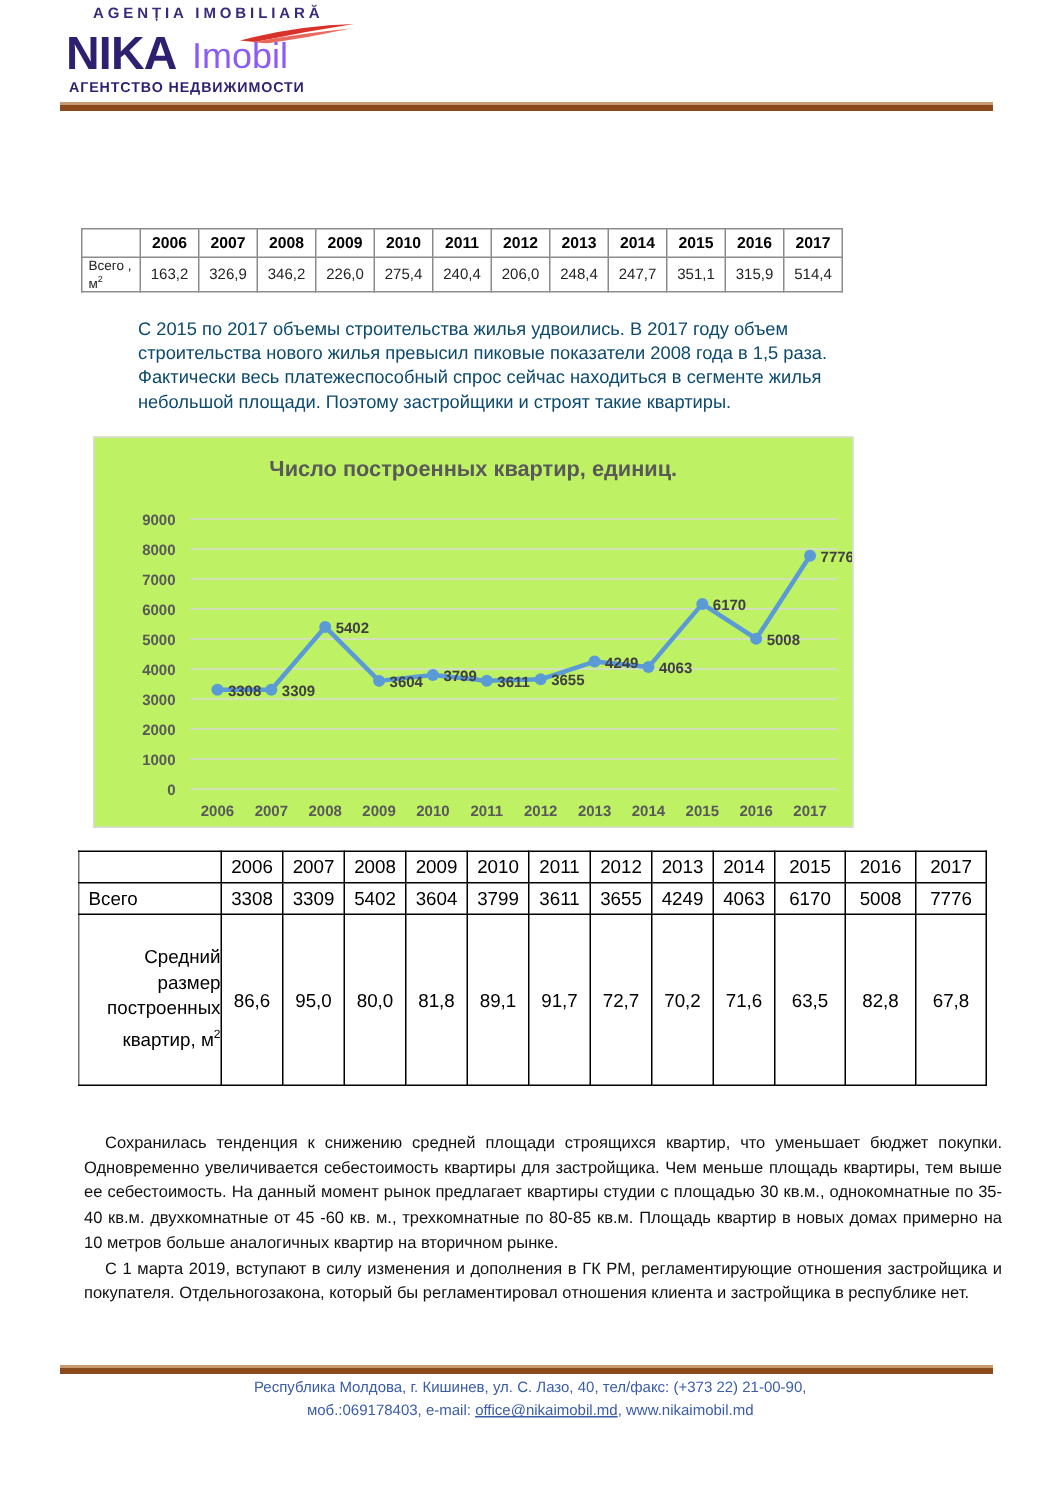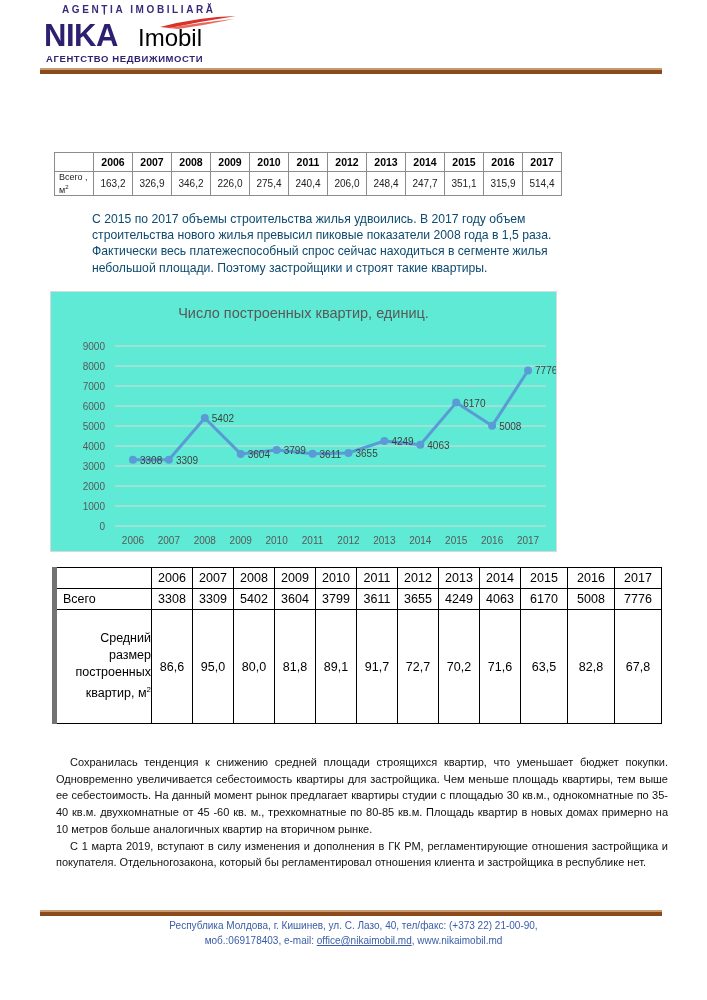--- a/index.html
+++ b/index.html
@@ -2,48 +2,48 @@
 <html><head>
 <meta charset="utf-8">
 <style>
   html, body { margin: 0; padding: 0; background: #ffffff; }
   body { width: 707px; height: 1000px; position: relative; overflow: hidden; font-family: "Liberation Sans", sans-serif; color: #000; }
 
   
   .logo { position: absolute; left: 40px; top: 2px; width: 200px; height: 62px; }
   .logo-top { position: absolute; left: 6px; top: 2px; font-size: 10px; font-weight: bold; letter-spacing: 2.6px; color: #3a2a7a; white-space: nowrap; margin-left: 16px; }
   .logo-nika { position: absolute; left: 4px; top: 16px; font-size: 31px; font-weight: bold; color: #2e1f70; letter-spacing: -0.5px; font-family: "Liberation Sans", sans-serif; }
-  .logo-imobil { position: absolute; left: 98px; top: 22px; font-size: 24px; color: #000000; font-family: "Liberation Sans", sans-serif; }
+  .logo-imobil { position: absolute; left: 88px; top: 22px; font-size: 24px; color: #8b5cf6; font-family: "Liberation Sans", sans-serif; }
   .logo-swoosh { position: absolute; left: 118px; top: 13px; width: 80px; height: 14px; }
   .logo-bottom { position: absolute; left: 6px; top: 51px; font-size: 9.5px; font-weight: bold; color: #2e1f70; letter-spacing: 0.6px; white-space: nowrap; }
   .header-rule { position: absolute; left: 40px; top: 68px; width: 622px; height: 4px; background: #8a4a1c; border-top: 2px solid #c89a70; }
 
   
   .tbl1 { position: absolute; left: 54px; top: 152px; border-collapse: collapse; font-size: 10px; }
   .tbl1 td, .tbl1 th { border: 1px solid #8c8c8c; padding: 0; text-align: center; }
   .tbl1 th { height: 18px; font-weight: bold; font-size: 10.5px; width: 38px; }
   .tbl1 th.corner { width: 38px; }
   .tbl1 td { height: 22px; color: #222; }
   .tbl1 td.rowhead { font-size: 9px; line-height: 10px; text-align: left; padding-left: 4px; }
 
   
   .para1 { position: absolute; left: 56px; top: 211px; width: 500px; font-size: 12.2px; line-height: 16.2px; color: #0c4a6e; margin-left: 36px; }
 
   
-  .chart-box { position: absolute; left: 50px; top: 291px; width: 505px; height: 259px; border: 1px solid #d9d9d9; background: #5eead4; }
+  .chart-box { position: absolute; left: 62px; top: 291px; width: 505px; height: 259px; border: 1px solid #d9d9d9; background: #bef264; font-weight: bold; }
   .chart-title { position: absolute; left: 0; top: 13px; width: 100%; text-align: center; font-size: 14.5px; color: #595959; }
   .chart-svg { position: absolute; left: 0; top: 0; }
 
   
   .tbl2 { position: absolute; left: 52px; top: 567px; border-collapse: collapse; font-size: 12.5px; }
   .tbl2 td { border: 1px solid #000; padding: 0; text-align: center; }
   .tbl2 tr.yr td { height: 20px; }
   .tbl2 tr.tot td { height: 20px; }
   .tbl2 tr.avg td { height: 113px; }
-  .tbl2 td.rowhead { text-align: left; padding-left: 6px; width: 88px; border-left: 5px solid #737373; }
+  .tbl2 td.rowhead { text-align: left; padding-left: 6px; width: 88px; border-left: 1px solid #737373; }
   .tbl2 td.c { width: 40px; }
   .tbl2 td.cw { width: 46px; }
   .tbl2 td.empty { border-top: 1px solid #000; }
   .tbl2 sup { font-size: 8px; }
 
   
   .para2 { position: absolute; left: 56px; top: 754px; width: 612px; font-size: 11px; line-height: 16.7px; text-align: justify; color: #111; }
   .para2 p { margin: 0; text-indent: 14px; }
 
   

